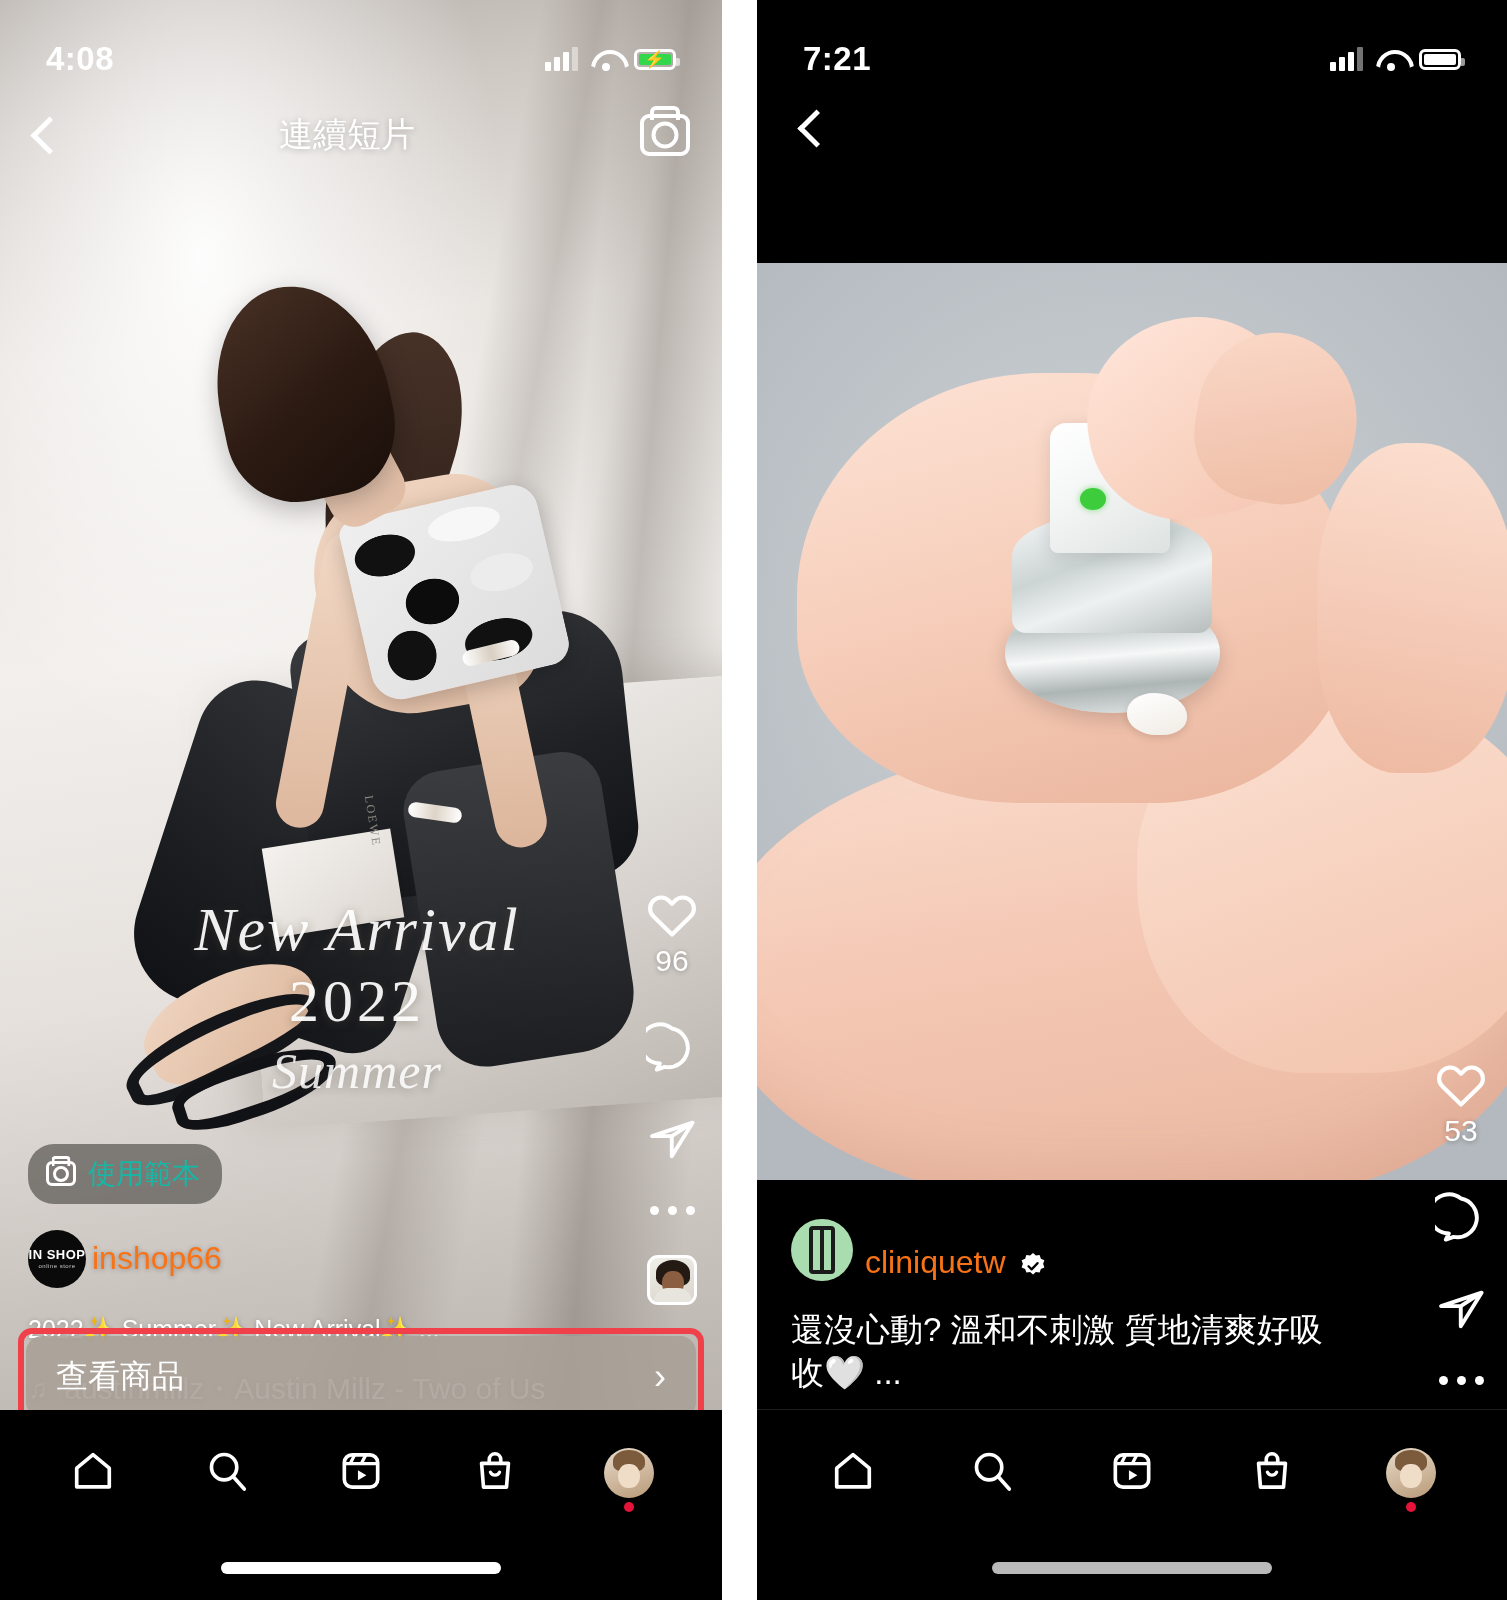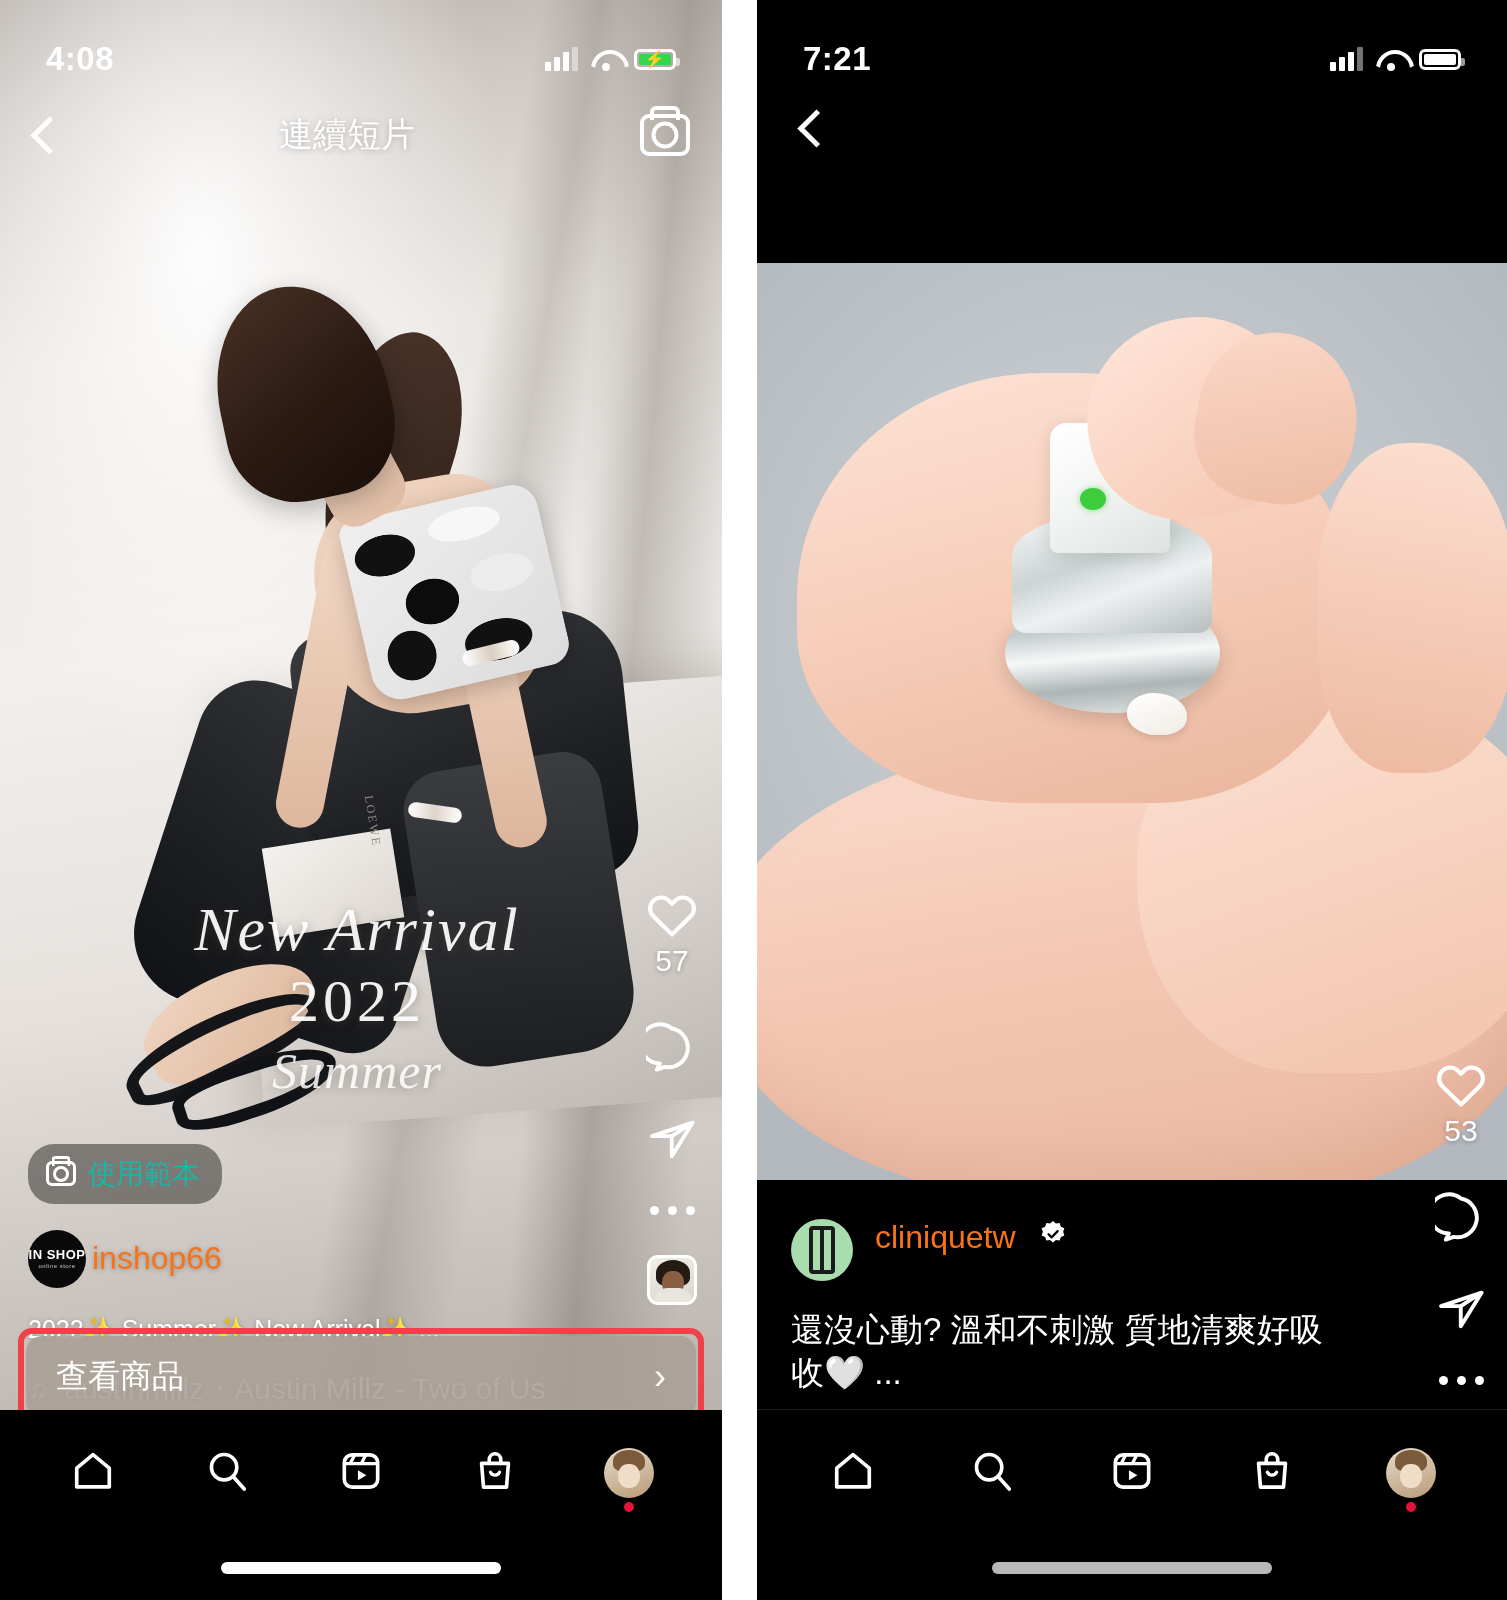--- a/index.html
+++ b/index.html
@@ -436,21 +436,21 @@
   }
   .cream-blob {
     position: absolute; left: 370px; top: 430px; width: 60px; height: 42px;
     background: linear-gradient(160deg,#ffffff,#f0ece5);
     border-radius: 50% 60% 45% 55%;
     box-shadow: 0 3px 9px rgba(0,0,0,.12);
   }
 
   .rail-right { top: 1060px; right: 20px; }
   .info-right { position: absolute; left: 0; right: 0; bottom: 205px; z-index: 25; padding: 0 34px; }
-  .ig-user-row { display: flex; align-items: flex-start; gap: 22px; }
+  .ig-user-row { display: flex; align-items: flex-end; gap: 12px; }
   .avatar-clinique {
     width: 62px; height: 62px; border-radius: 50%;
     background: #a9dcae; flex: none; position: relative;
     display: flex; align-items: center; justify-content: center;
   }
   .avatar-clinique::before {
     content: ""; width: 18px; height: 40px;
     border: 4px solid #1b1b1b; border-radius: 4px;
   }
   .avatar-clinique::after {
@@ -529,21 +529,21 @@
       <div class="cam-icon"></div>
     </div>
 
     <div class="rail rail-left">
       <div class="rail-item">
         <span class="icon-heart">
           <svg width="52" height="48" viewBox="0 0 24 22">
               <path d="M12 20.5 3.6 12.3a5.1 5.1 0 1 1 7.2-7.2l1.2 1.2 1.2-1.2a5.1 5.1 0 1 1 7.2 7.2Z" fill="none" stroke="#fff" stroke-width="1.9" stroke-linejoin="round"></path>
             </svg>
         </span>
-        <span class="rail-count">57</span>
+        <span class="rail-count">96</span>
       </div>
       <div class="rail-gap-lg"></div>
       <div class="rail-item">
         <span class="icon-chat">
           <svg width="52" height="52" viewBox="0 0 24 24">
               <path d="M12 3a9 9 0 1 0-5.6 16.1L5 22l3.6-1.3A9 9 0 0 0 12 3Z" fill="none" stroke="#fff" stroke-width="1.8" stroke-linejoin="round"></path>
             </svg>
         </span>
       </div>
       <div class="rail-gap-md"></div>

